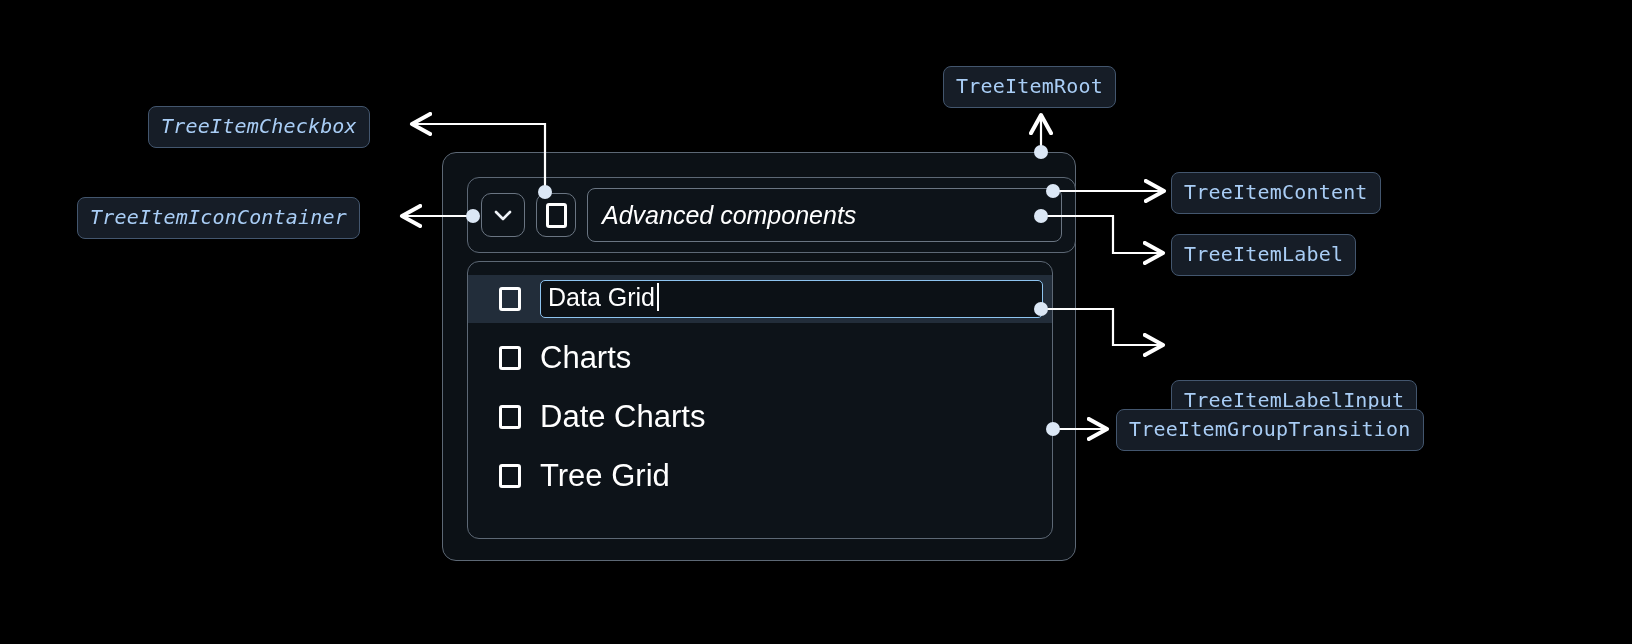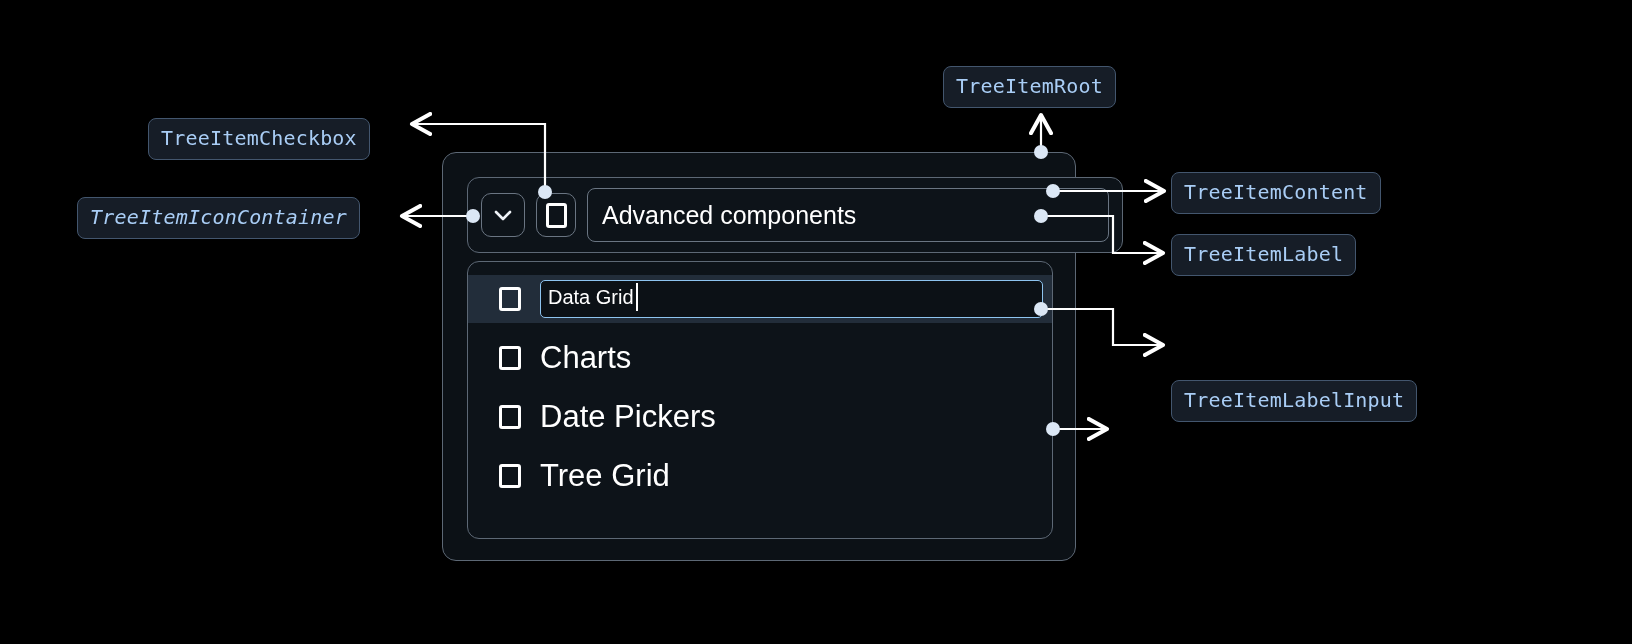--- a/index.html
+++ b/index.html
@@ -63,30 +63,31 @@
     border: 1px solid #5d6875;
     border-radius: 14px;
     z-index: 10;
   }
 
   
   #tree-item-content {
     position: absolute;
     left: 24px;
     top: 24px;
-    width: 656px;
+    width: 609px;
     height: 76px;
     box-sizing: border-box;
     background: #0d1319;
     border: 1px solid #5d6875;
     border-radius: 12px;
     display: flex;
     align-items: center;
     padding: 0 13px;
     gap: 11px;
+    font-style: italic;
   }
 
   
   #tree-item-icon-container {
     flex: 0 0 auto;
     width: 44px;
     height: 44px;
     box-sizing: border-box;
     border: 1px solid #6a7582;
     border-radius: 10px;
@@ -185,21 +186,21 @@
   #tree-item-label-input {
     flex: 1 1 auto;
     height: 38px;
     margin-right: 9px;
     box-sizing: border-box;
     background: #0c1116;
     border: 1px solid #8ec4f0;
     border-radius: 5px;
     color: #ffffff;
     font-family: "Liberation Sans", sans-serif;
-    font-size: 20px;
+    font-size: 25px;
     padding: 0 0 4px 7px;
     outline: none;
     display: flex;
     align-items: center;
     position: relative;
   }
   #tree-item-label-input .val { white-space: nowrap; }
   #tree-item-label-input .caret {
     display: inline-block;
     width: 2px;
@@ -244,21 +245,21 @@
         </div>
       </div>
 
       <div class="tree-row">
         <span class="row-cb"></span>
         <span class="row-label">Charts</span>
       </div>
 
       <div class="tree-row">
         <span class="row-cb"></span>
-        <span class="row-label">Date Pickers</span>
+        <span class="row-label">Date Charts</span>
       </div>
 
       <div class="tree-row">
         <span class="row-cb"></span>
         <span class="row-label">Tree Grid</span>
       </div>
 
     </div>
   </div>
 
@@ -290,26 +291,27 @@
       <circle cx="545" cy="192" r="7"></circle>
       <circle cx="473" cy="216" r="7"></circle>
       <circle cx="1041" cy="152" r="7"></circle>
       <circle cx="1053" cy="191" r="7"></circle>
       <circle cx="1041" cy="216" r="7"></circle>
       <circle cx="1041" cy="309" r="7"></circle>
       <circle cx="1053" cy="429" r="7"></circle>
     </g>
   </svg>
 
-  <div class="chip" style="left:148px;  top:118px;">TreeItemCheckbox</div>
+  <div class="chip" style="left:148px;  top:106px;font-style:italic;">TreeItemCheckbox</div>
 
   <div class="chip" style="left:77px;   top:197px;font-style:italic;">TreeItemIconContainer</div>
 
   <div class="chip" style="left:943px;  top:66px;">TreeItemRoot</div>
 
   <div class="chip" style="left:1171px; top:172px;">TreeItemContent</div>
 
   <div class="chip" style="left:1171px; top:234px;">TreeItemLabel</div>
 
   <div class="chip" style="left:1171px; top:336px;margin-top:44px;">TreeItemLabelInput</div>
 
+  <div class="chip" style="left:1116px; top:409px;">TreeItemGroupTransition</div>
 
 </div>
 
 </body></html>

